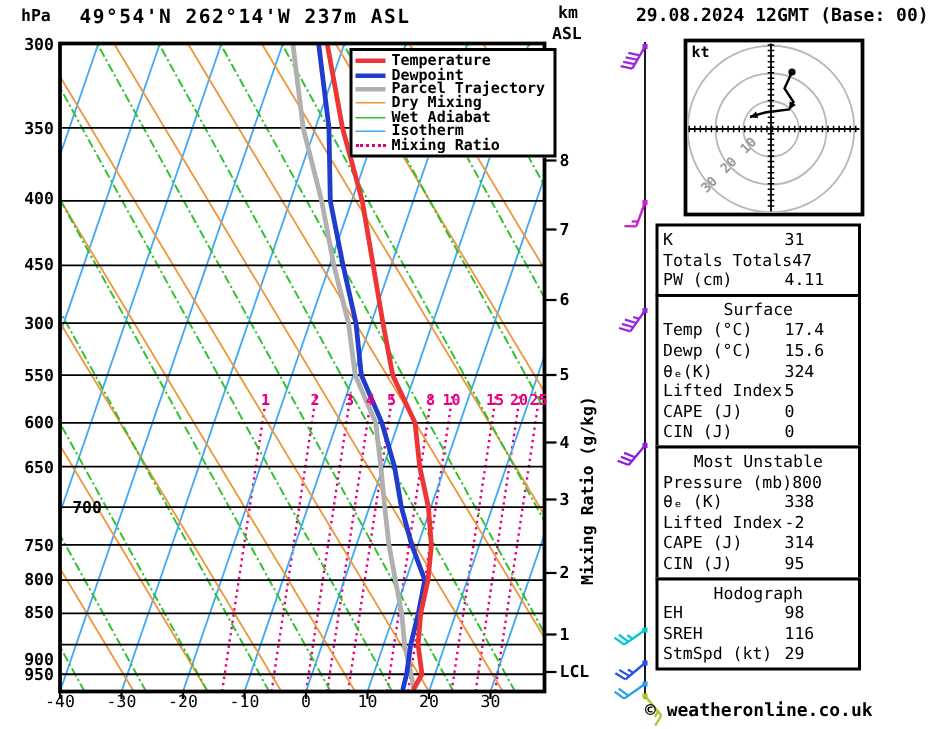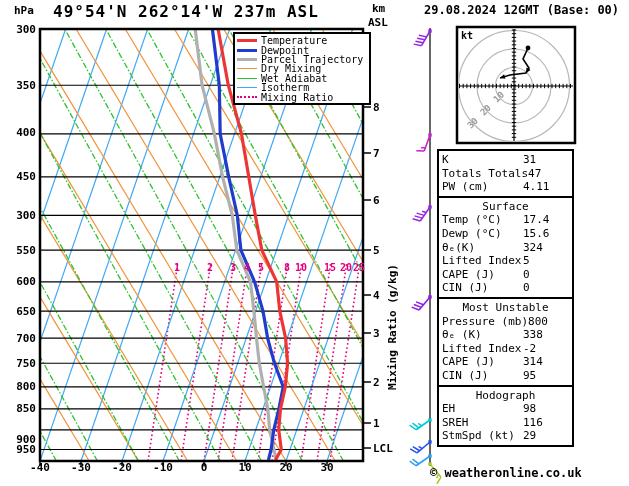--- a/index.html
+++ b/index.html
@@ -1,35 +1,35 @@
 <!DOCTYPE html>
 <html><head>
 <meta charset="utf-8">
 <style>
   html,body{margin:0;padding:0;background:#fff;}
   .canvas{position:relative;width:629px;height:486px;background:#fff;overflow:hidden;
           font-family:"DejaVu Sans Mono","Liberation Mono",monospace;color:#000;}
   svg{position:absolute;left:0;top:0;}
   .lbl{position:absolute;font-size:11px;font-weight:bold;white-space:nowrap;line-height:11px;}
-  .title{left:53px;top:6px;font-size:16px;letter-spacing:1px;}
+  .title{left:53px;top:6px;font-size:13px;letter-spacing:1px;}
   .date{left:424px;top:5px;font-size:12px;letter-spacing:0px;}
   .hpa{left:14px;top:5px;}
   .km{left:372px;top:3px;}
   .asl{left:368px;top:17px;}
   .kt{left:461px;top:30px;font-size:10px;}
   .xtitle{left:60px;top:470px;width:310px;text-align:center;font-size:12px;}
   .mixratio{left:392px;top:327px;transform:translate(-50%,-50%) rotate(-90deg);font-size:11px;}
   .footer{left:430px;top:468px;font-size:12px;}
   .plabel{position:absolute;left:0;width:36px;text-align:right;font-size:11px;font-weight:bold;line-height:11px;}
-  .tlabel{position:absolute;top:462px;font-size:11px;font-weight:bold;transform:translateX(-50%);line-height:11px;}
+  .tlabel{position:absolute;top:462px;font-size:11px;font-weight:normal;transform:translateX(-50%);line-height:11px;}
   .klabel{position:absolute;left:373px;font-size:11px;font-weight:bold;transform:translateY(-50%);line-height:11px;}
   .mix{position:absolute;color:#e6007e;font-size:10px;font-weight:bold;transform:translate(-50%,-50%);line-height:10px;}
   .legend{position:absolute;left:233px;top:32px;width:130px;border:2px solid #000;background:#fff;
           padding:2px 2px 1px 2px;z-index:5;}
-  .lrow{display:flex;align-items:center;height:9.4px;font-size:10px;font-weight:normal;white-space:nowrap;}
+  .lrow{display:flex;align-items:center;height:9.4px;font-size:10px;font-weight:bold;white-space:nowrap;}
   .lswatch{display:inline-block;width:20px;margin-right:4px;flex:0 0 20px;}
   .tables{position:absolute;left:437px;top:151px;width:137px;z-index:5;}
   .box{border:2px solid #000;background:#fff;margin-top:-2px;padding:2px 3px;font-size:11px;line-height:13.6px;}
   .box .hdr{text-align:center;}
   .trow{display:flex;}
   .trow .rl{flex:1;white-space:nowrap;}
   .trow .rv{width:46px;white-space:nowrap;}
 </style>
 </head>
 <body>
@@ -292,21 +292,21 @@
 
   <div id="pressure-labels">
       <div class="plabel" style="top: 23.5px;">300</div>
       <div class="plabel" style="top: 79.7353px;">350</div>
       <div class="plabel" style="top: 127px;">400</div>
       <div class="plabel" style="top: 171.417px;">450</div>
       <div class="plabel" style="top: 209.853px;">300</div>
       <div class="plabel" style="top: 244.623px;">550</div>
       <div class="plabel" style="top: 276.365px;">600</div>
       <div class="plabel" style="top: 305.565px;">650</div>
-      <div class="plabel" style="top: 332.6px;">700</div>
+      <div class="plabel" style="top: 332.6px; margin-left: 32px;">700</div>
       <div class="plabel" style="top: 357.77px;">750</div>
       <div class="plabel" style="top: 381.314px;">800</div>
       <div class="plabel" style="top: 403.43px;">850</div>
       <div class="plabel" style="top: 434px;">900</div>
       <div class="plabel" style="top: 444.006px;">950</div>
     </div>
   <div id="temp-labels">
       <div class="tlabel" style="left: 40px;">-40</div>
       <div class="tlabel" style="left: 81px;">-30</div>
       <div class="tlabel" style="left: 122px;">-20</div>

